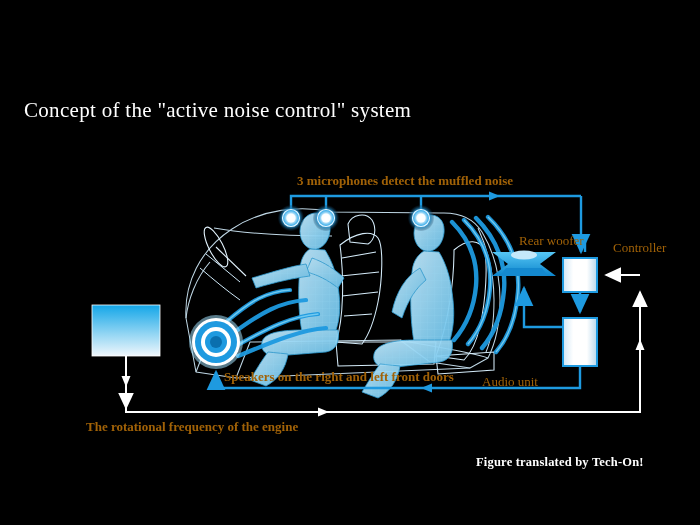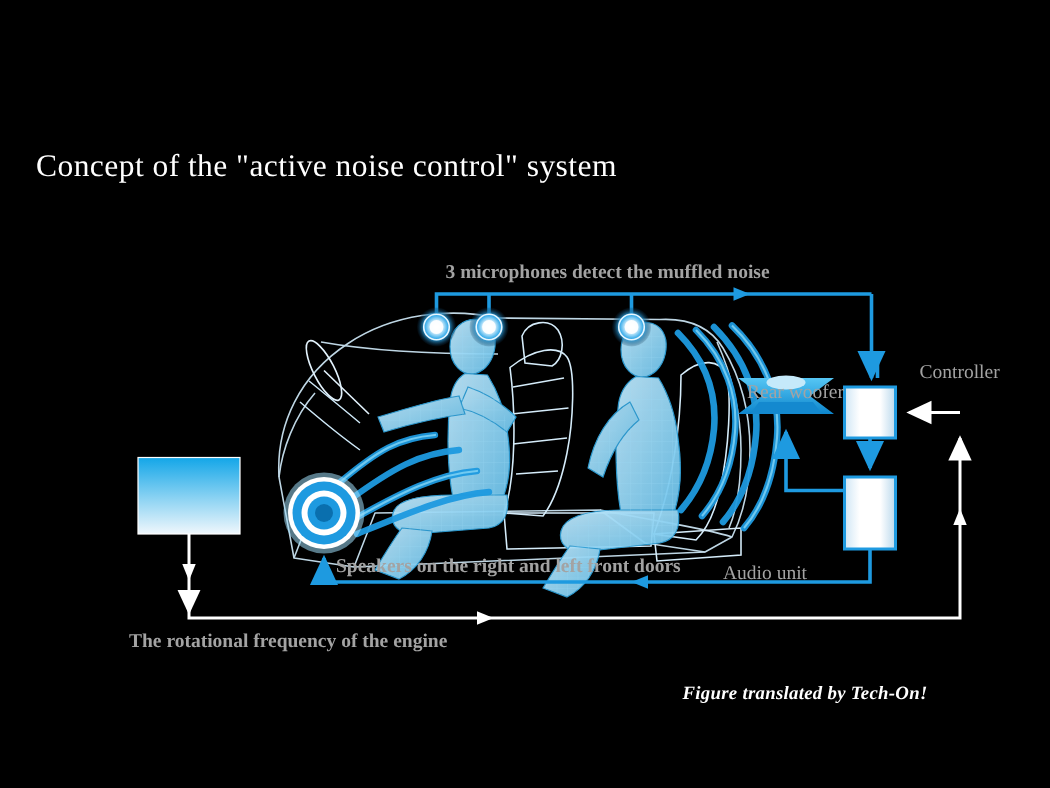--- a/index.html
+++ b/index.html
@@ -13,31 +13,31 @@
   }
   .txt{position:absolute;white-space:pre;}
 
   #title{
     left:24px; top:98px;
     font-size:21px;
     letter-spacing:0.3px;
     color:#ffffff;
   }
 
-  .lbl{font-size:13.5px;line-height:16px;color:#a3a3a3;text-align:right;}
+  .lbl{font-size:13.5px;line-height:16px;color:#a16207;text-align:right;}
   .lbl-b{font-weight:bold;}
 
   #lbl-antiphase{left:21px;top:190px;font-size:13px;line-height:16px;}
   #lbl-mics{left:297px;top:173px;font-size:13px;}
-  #lbl-rearwoofer{left:498px;top:233px;font-size:13px;margin-top:20px;}
+  #lbl-rearwoofer{left:519px;top:233px;font-size:13px;}
   #lbl-controller{left:613px;top:240px;font-size:13px;}
   #lbl-audiounit{left:482px;top:343px;font-size:13px;margin-top:31px;}
   #lbl-speakers{left:224px;top:369px;font-size:13px;}
   #lbl-engine{left:86px;top:419px;font-size:13px;}
-  #credit{left:455px;top:455px;font-size:12.5px;font-style:italic;font-weight:bold;letter-spacing:0.2px;}
+  #credit{left:476px;top:455px;font-size:12.5px;font-weight:bold;letter-spacing:0.2px;}
 
   svg.layer{position:absolute;left:0;top:0;width:700px;height:525px;}
 </style>
 </head>
 <body>
 
 <div id="stage">
 
   <svg class="layer" viewBox="0 0 700 525">
     <defs>

